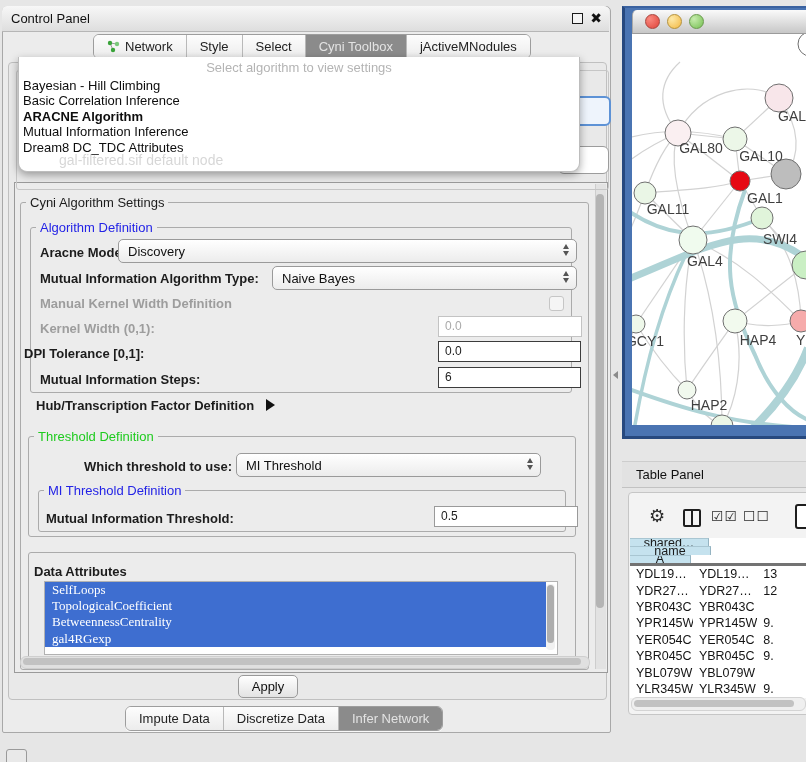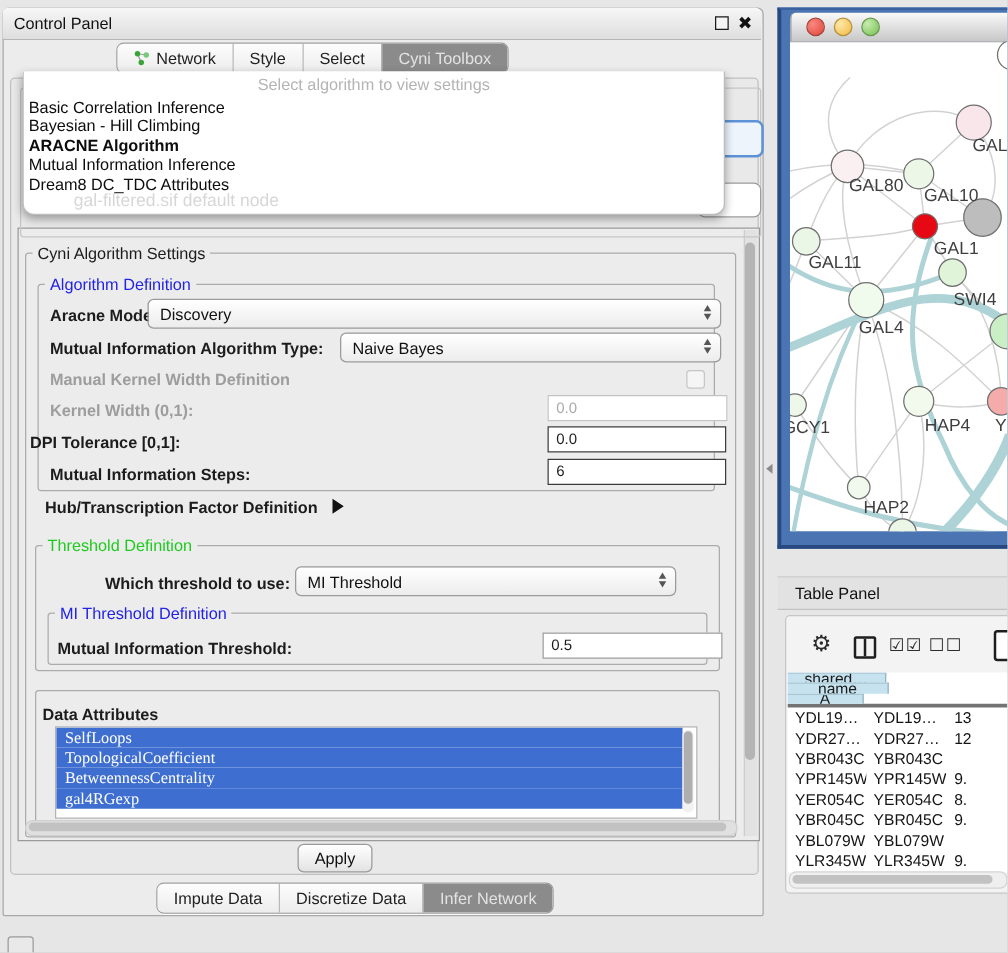--- a/index.html
+++ b/index.html
@@ -148,20 +148,23 @@
       </div>
       <div class="seg">
           <span>Style</span>
         </div>
       <div class="seg">
           <span>Select</span>
         </div>
       <div class="seg selected">
           <span>Cyni Toolbox</span>
         </div>
+      <div class="seg">
+          <span>jActiveMNodules</span>
+        </div>
     </div>
   </div>
 
   <div class="abs content-panel"></div>
   <div class="abs frag-group"></div>
   <div class="abs frag-combo"></div>
   <div class="abs frag-field"></div>
 
   <div class="abs viewport"></div>
   <div class="abs vscroll-track"></div>
@@ -260,22 +263,22 @@
       <div class="seg selected">
           <span>Infer Network</span>
         </div>
     </div>
   </div>
 
   <div class="abs popup">
     <div class="popup-placeholder">Select algorithm to view settings</div>
     <div class="ghost-text">gal-filtered.sif default node</div>
     <div class="popup-items">
+      <div class="popup-item">Bayesian - Hill Climbing</div>
       <div class="popup-item">Basic Correlation Inference</div>
-      <div class="popup-item">Bayesian - Hill Climbing</div>
       <div class="popup-item bold">ARACNE Algorithm</div>
       <div class="popup-item">Mutual Information Inference</div>
       <div class="popup-item">Dream8 DC_TDC Attributes</div>
     </div>
   </div>
 
   <div class="abs splitter-mark"></div>
 
   <div class="abs net-frame"></div>
   <div class="abs net-content"></div>

